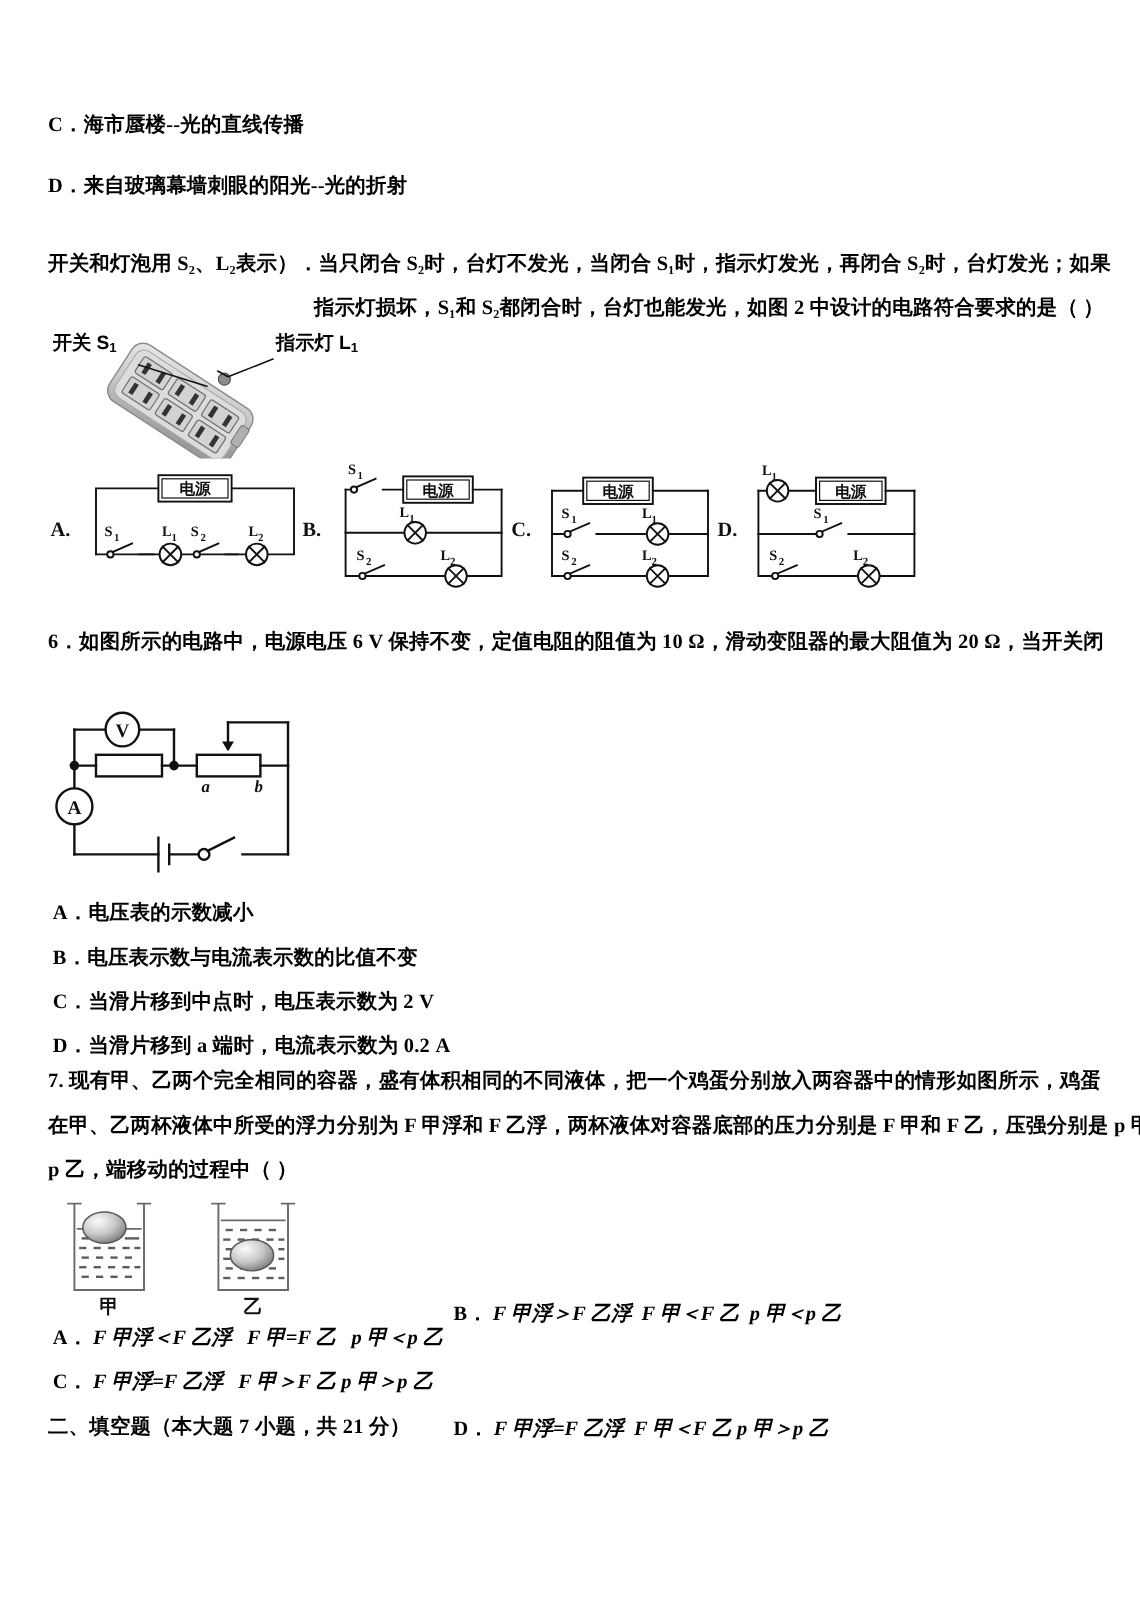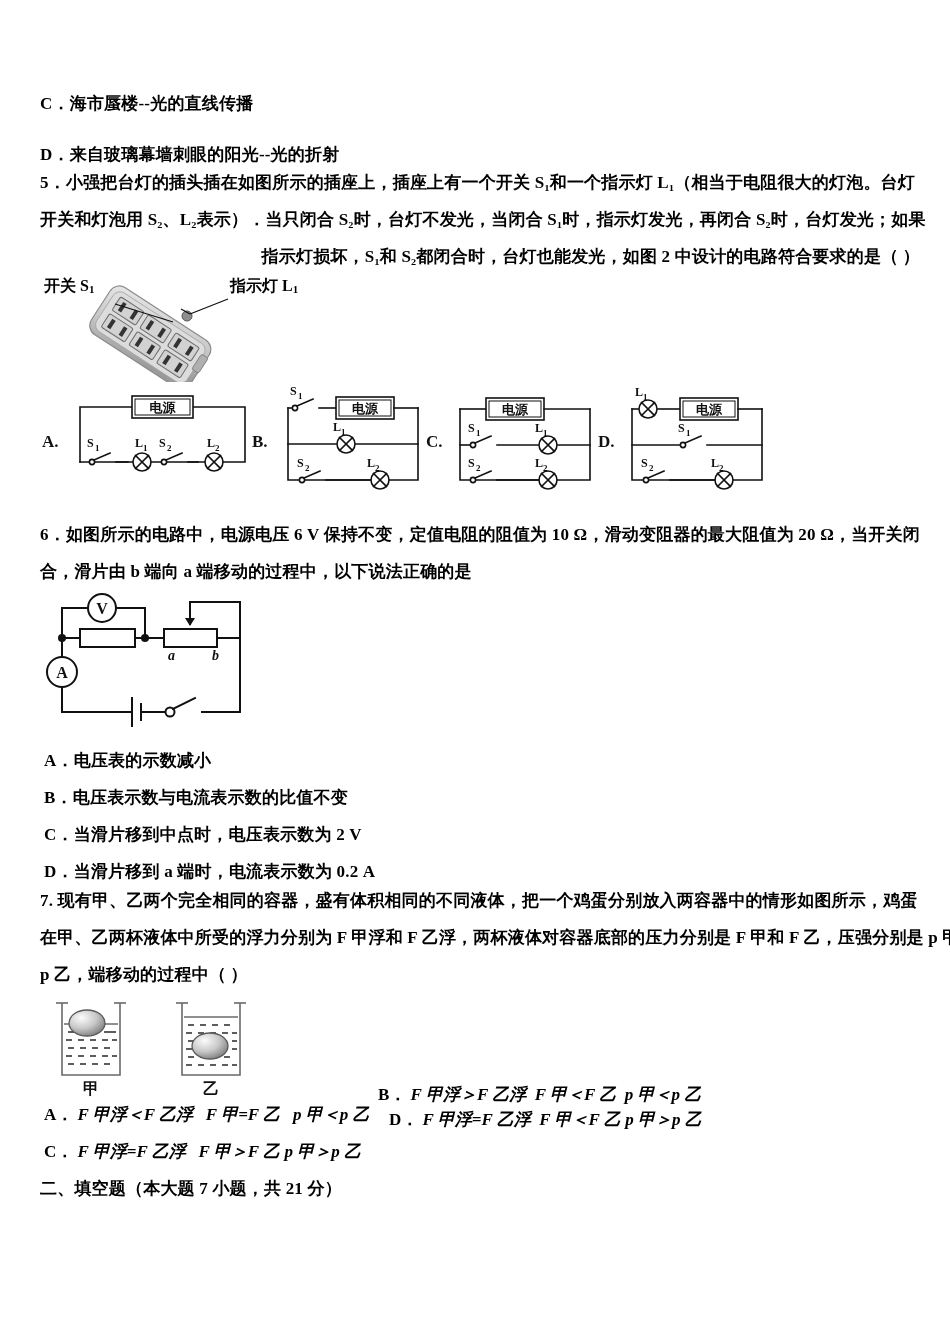--- a/index.html
+++ b/index.html
@@ -36,21 +36,21 @@
     font-size: 17px;
     font-weight: bold;
     line-height: 22px;
     white-space: nowrap;
   }
   sub { font-size: 11px; vertical-align: -0.22em; }
   .it { font-style: italic; }
 
   
   .strip-wrap { position: absolute; left: 40px; top: 276px; width: 320px; height: 106px; }
-  .strip-label { position: absolute; font-size: 16px; font-weight: bold; font-family: Liberation Serif, serif; }
+  .strip-label { position: absolute; font-size: 16px; font-weight: bold; font-family: Liberation Sans, sans-serif; }
 
   
   .circuits { position: absolute; left: 30px; top: 384px; width: 890px; height: 118px; }
   .q6circ { position: absolute; left: 40px; top: 588px; width: 240px; height: 145px; }
   .beakers { position: absolute; left: 48px; top: 997px; width: 230px; height: 100px; }
 
   svg { display: block; }
   .sv-line { stroke: #111; fill: none; }
   .sv-txt { font-family: "Liberation Serif", serif; font-weight: bold; fill: #111; }
 </style>
@@ -59,21 +59,20 @@
 
 <div class="page">
 
   <div class="line" style="top:93px;">
     <span>C．</span><span>海市蜃楼--光的直线传播</span>
   </div>
   <div class="line" style="top:131px;margin-top:13px;">
     <span>D．</span><span>来自玻璃幕墙刺眼的阳光--光的折射</span>
   </div>
 
-  <div class="line" style="top:172px;">5．小强把台灯的插头插在如图所示的插座上，插座上有一个开关 S₁和一个指示灯 L₁（相当于电阻很大的灯泡。台灯</div>
   <div class="line" style="top:209px;font-family:Liberation Serif, serif;">开关和灯泡用 S₂、L₂表示）．当只闭合 S₂时，台灯不发光，当闭合 S₁时，指示灯发光，再闭合 S₂时，台灯发光；如果</div>
   <div class="line" style="top:246px;text-align:right;">指示灯损坏，S₁和 S₂都闭合时，台灯也能发光，如图 2 中设计的电路符合要求的是（     ）</div>
 
   <div class="strip-wrap">
     <svg width="320" height="106" viewBox="0 0 320 106">
       <defs>
         <linearGradient id="stripg" x1="0" y1="0" x2="0.6" y2="1">
           <stop offset="0%" stop-color="#e8e8e8"></stop>
           <stop offset="55%" stop-color="#c6c6c6"></stop>
           <stop offset="100%" stop-color="#9a9a9a"></stop>
@@ -250,21 +249,20 @@
         <path d="M687.6 89.6 L700.4 102.4 M700.4 89.6 L687.6 102.4"></path>
         <text x="611" y="83" class="sv-txt" font-size="12" stroke="none">S</text>
           <text x="619" y="87" class="sv-txt" font-size="9" stroke="none">2</text>
         <text x="681" y="83" class="sv-txt" font-size="12" stroke="none">L</text>
           <text x="689" y="87" class="sv-txt" font-size="9" stroke="none">2</text>
       </g>
     </svg>
   </div>
 
   <div class="line" style="top:524px;">6．如图所示的电路中，电源电压 6 V 保持不变，定值电阻的阻值为 10 Ω，滑动变阻器的最大阻值为 20 Ω，当开关闭</div>
-  <div class="line" style="top:561px;">合，滑片由 b 端向 a 端移动的过程中，以下说法正确的是</div>
 
   <div class="q6circ">
     <svg width="240" height="145" viewBox="0 0 240 145">
       <g stroke="#111" fill="none" stroke-width="2" stroke-linecap="square">
 
         <path d="M22 20 L48 20"></path>
         <circle cx="62" cy="20" r="14" fill="#fff"></circle>
         <text x="62" y="26" class="sv-txt" font-size="16" text-anchor="middle" stroke="none">V</text>
         <path d="M76 20 L105 20"></path>
         <path d="M22 20 L22 50"></path>
@@ -417,21 +415,21 @@
     <span class="it">F 甲浮＞F 乙浮</span>&nbsp;
     <span class="it">F 甲＜F 乙</span>&nbsp;
     <span class="it">p 甲＜p 乙</span>
   </div>
   <div class="opt" style="left:44px; top:1141px;">
     <span>C．</span>
     <span class="it">F 甲浮=F 乙浮</span>&nbsp;&nbsp;
     <span class="it">F 甲＞F 乙</span>
     <span class="it">p 甲＞p 乙</span>
   </div>
-  <div class="opt" style="left:378px; top:1109px;margin-left:11px;">
+  <div class="opt" style="left:378px; top:1180px;">
     <span>D．</span>
     <span class="it">F 甲浮=F 乙浮</span>&nbsp;
     <span class="it">F 甲＜F 乙</span>
     <span class="it">p 甲＞p 乙</span>
   </div>
 
   <div class="line" style="top:1178px;">二、填空题（本大题 7 小题，共 21 分）</div>
 
 </div>
 

